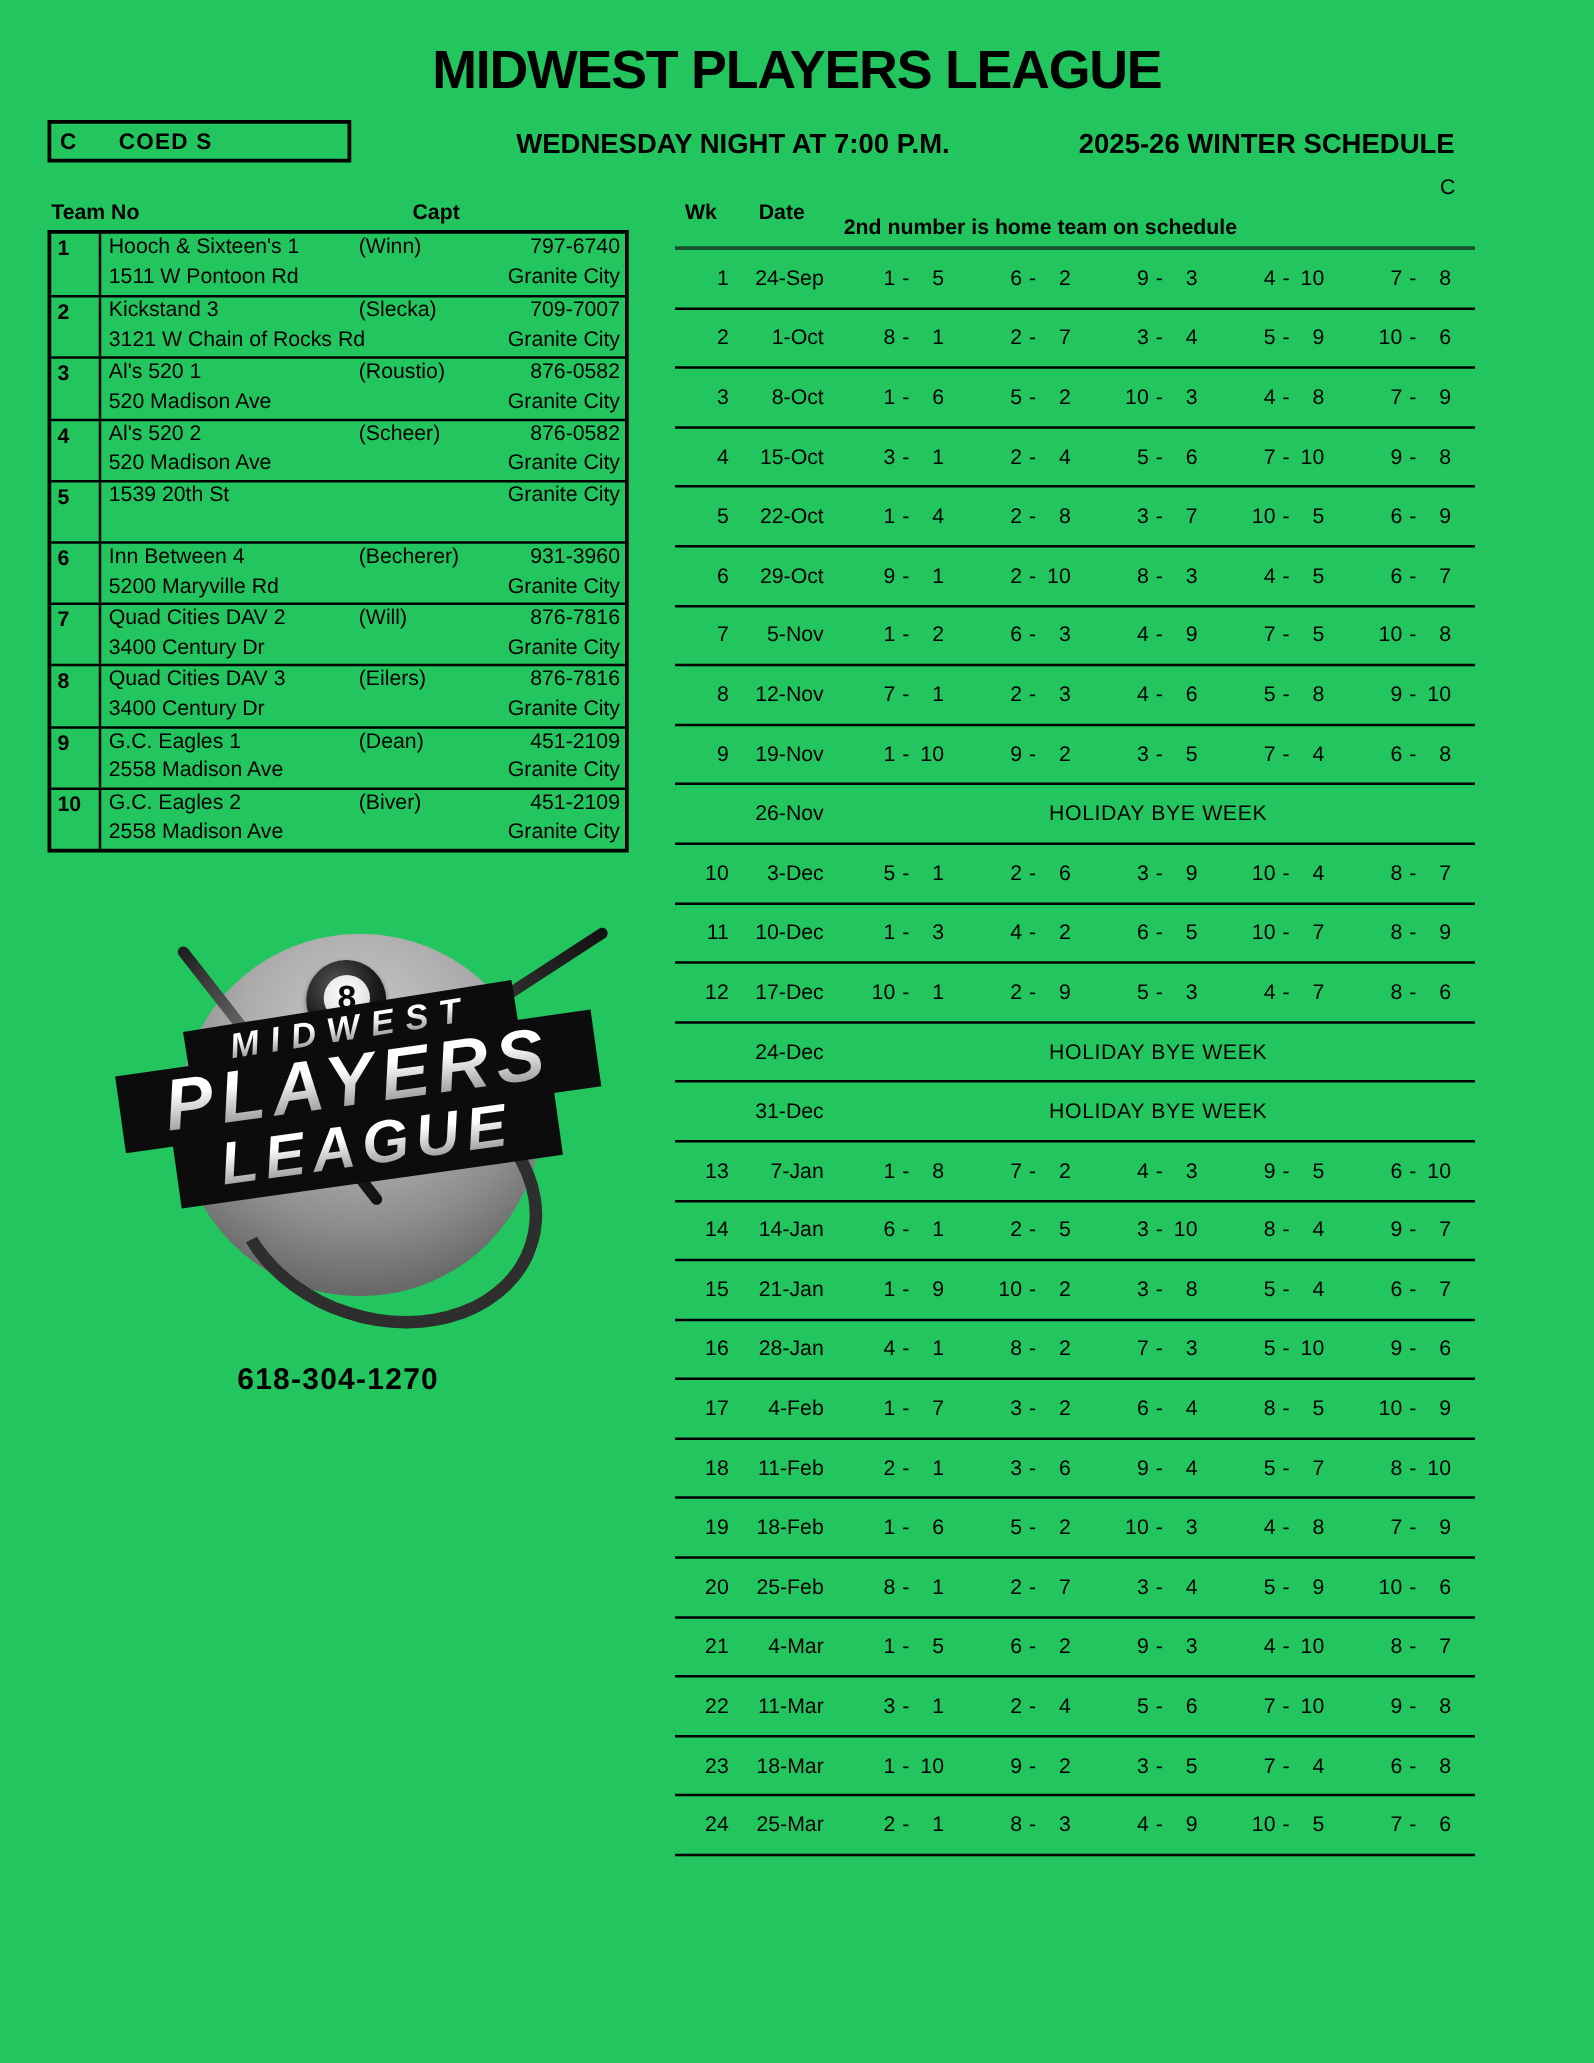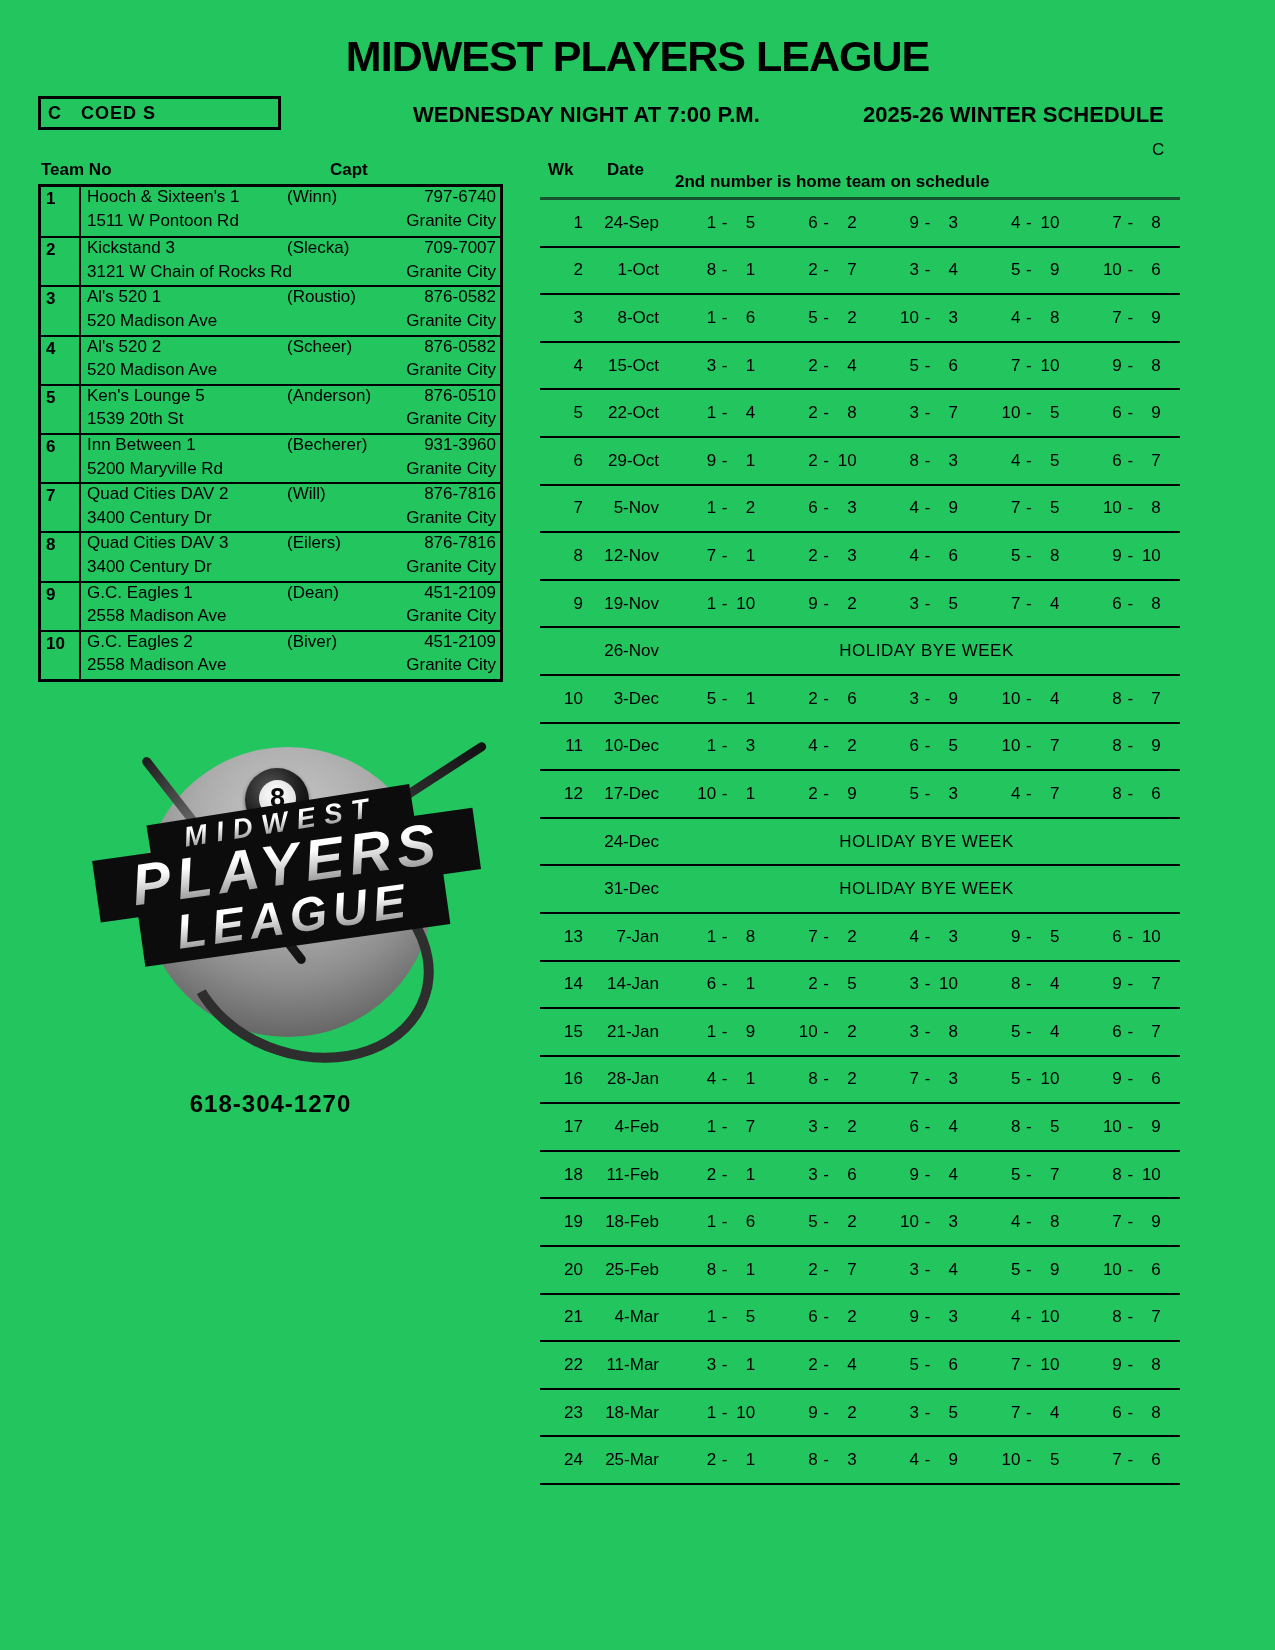--- a/index.html
+++ b/index.html
@@ -6,21 +6,21 @@
   body { background:#fff; font-family:"Liberation Sans", sans-serif; color:#000; }
   .page { position:relative; width:1275px; height:1650px; background:#22c55e; overflow:hidden; }
 
   
   .title { position:absolute; top:32px; left:0; right:0; text-align:center;
            font-size:43px; font-weight:bold; letter-spacing:-1px; }
   .division-box { position:absolute; left:38px; top:96px; width:243px; height:34px;
                   border:3px solid #000; display:flex; align-items:center;
                   font-weight:bold; font-size:18px; }
   .division-box .code { padding-left:7px; }
-  .division-box .dname { margin-left:20px; letter-spacing:1px; }
+  .division-box .dname { margin-left:34px; letter-spacing:1px; }
   .night-label  { position:absolute; left:413px; top:102px; font-size:22px; font-weight:bold; }
   .season-label { position:absolute; left:863px; top:102px; font-size:22px; font-weight:bold; }
   .corner-code  { position:absolute; left:1152px; top:140px; font-size:17px; }
 
   
   .team-area { position:absolute; left:38px; top:158px; width:465px; }
   .team-head { position:relative; height:26px; font-size:17px; font-weight:bold; }
   .team-head .h-teamno { position:absolute; left:3px; top:2px; }
   .team-head .h-capt   { position:absolute; left:292px; top:2px; }
   .team-box { border:3px solid #000; }
@@ -171,36 +171,31 @@
         <span class="taddr">520 Madison Ave</span>
         <span class="tcity">Granite City</span>
       </div>
     </div>
   </div>
 
   <div class="team-row">
     <div class="tno">5</div>
     <div class="tmain">
       <div class="tline">
-        <span class="tname">Ken's Lounge 5</span>
-        <span class="tcapt">(Anderson)</span>
-        <span class="tphone">876-0510</span>
-      </div>
-      <div class="tline">
         <span class="taddr">1539 20th St</span>
         <span class="tcity">Granite City</span>
       </div>
     </div>
   </div>
 
   <div class="team-row">
     <div class="tno">6</div>
     <div class="tmain">
       <div class="tline">
-        <span class="tname">Inn Between 1</span>
+        <span class="tname">Inn Between 4</span>
         <span class="tcapt">(Becherer)</span>
         <span class="tphone">931-3960</span>
       </div>
       <div class="tline">
         <span class="taddr">5200 Maryville Rd</span>
         <span class="tcity">Granite City</span>
       </div>
     </div>
   </div>
 

